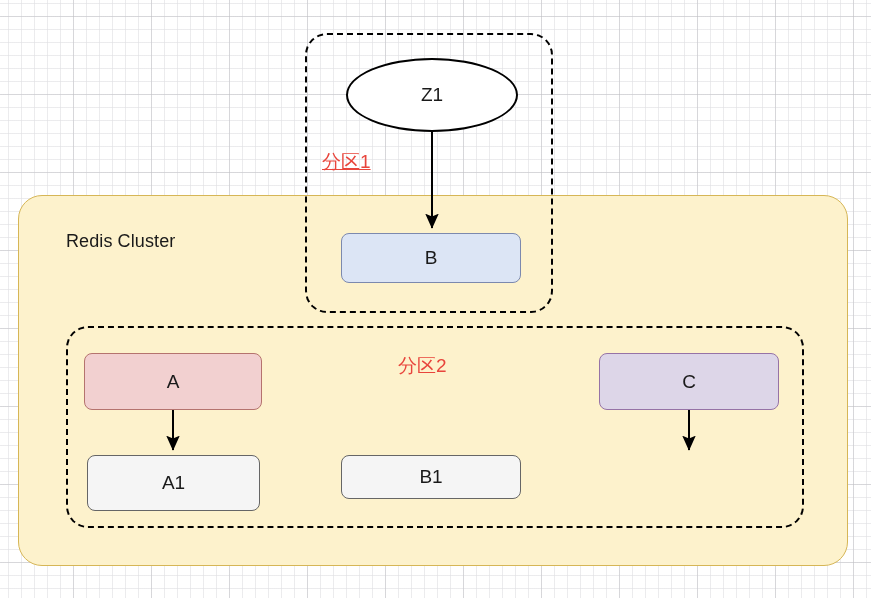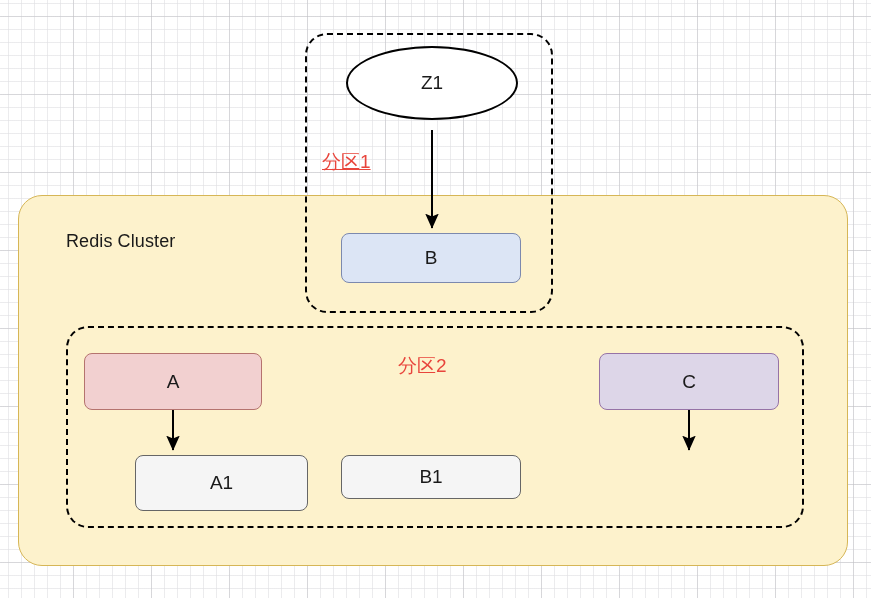--- a/index.html
+++ b/index.html
@@ -82,21 +82,21 @@
     box-sizing: border-box;
     display: flex;
     align-items: center;
     justify-content: center;
     font-size: 19px;
     color: #1a1a1a;
     border-radius: 8px;
   }
   .node-ellipse {
     left: 346px;
-    top: 46px;
+    top: 58px;
     width: 172px;
     height: 74px;
     border-radius: 50%;
     background: #ffffff;
     border: 2px solid #000000;
   }
   .node-b {
     left: 341px;
     top: 233px;
     width: 180px;
@@ -120,21 +120,20 @@
     background: #ddd6e8;
     border: 1.6px solid #9673a6;
   }
   .node-a1 {
     left: 87px;
     top: 455px;
     width: 173px;
     height: 56px;
     background: #f5f5f5;
     border: 1.6px solid #666666;
-    margin-left: 48px;
   }
   .node-b1 {
     left: 341px;
     top: 455px;
     width: 180px;
     height: 44px;
     background: #f5f5f5;
     border: 1.6px solid #666666;
   }
   .node-c1 {

